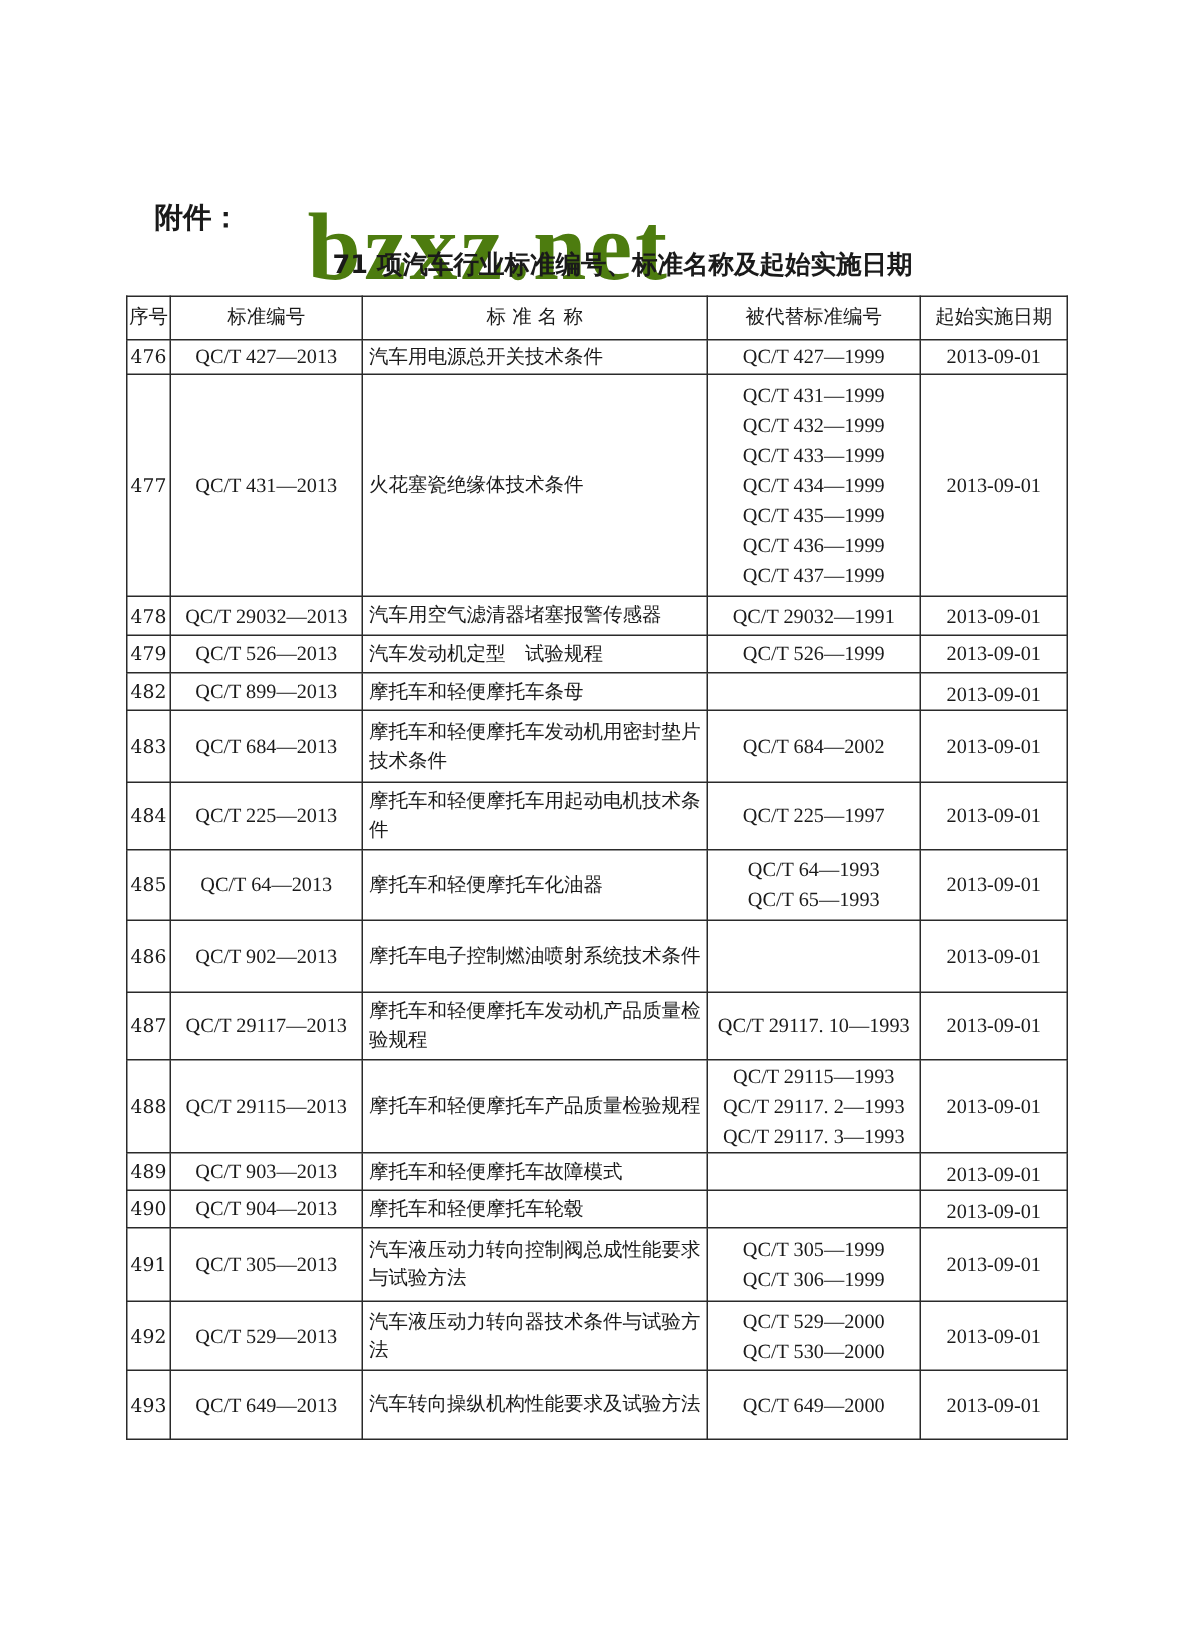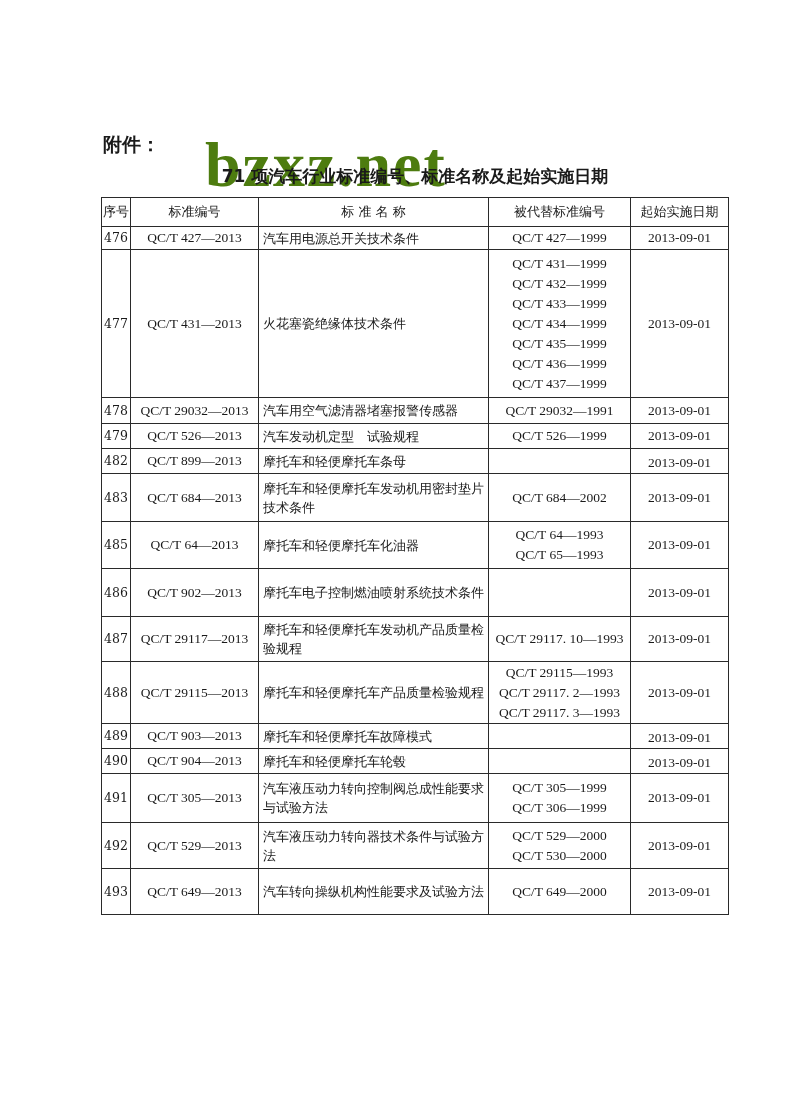--- a/index.html
+++ b/index.html
@@ -13,21 +13,21 @@
   }
   .attach {
     position: absolute; left: 103px; top: 132px; font-family: "DejaVu Sans", sans-serif;
     font-size: 19px; font-weight: bold; z-index: 1;
   }
   .title {
     position: absolute; left: 0; width: 830px; top: 165px; text-align: center;
     font-family: "DejaVu Sans", sans-serif; font-size: 17px; font-weight: bold; z-index: 1;
   }
   table {
-    position: absolute; left: 101px; top: 197px; border-collapse: collapse; z-index: 1;
+    position: absolute; left: 84px; top: 197px; border-collapse: collapse; z-index: 1;
     table-layout: fixed; width: 627px;
   }
   td, th {
     border: 1.3px solid #2a2a2a; padding: 0; font-size: 13px; vertical-align: middle;
     line-height: 20px; font-weight: normal;
   }
   th { font-family: "DejaVu Sans", sans-serif; font-size: 13px; height: 28px; }
   td.no { text-align: center; font-size: 12.5px; }
   td.code { text-align: center; font-family: "Liberation Serif", serif; font-size: 13.5px; }
   td.name { text-align: left; padding-left: 4px; padding-right: 3px; font-family: "DejaVu Sans", sans-serif; font-size: 13px; line-height: 19px; }
@@ -112,20 +112,29 @@
       </tr>
       <tr style="height: 48px;">
         <td class="no">483</td>
         <td class="code">QC/T 684—2013</td>
         <td class="name">摩托车和轻便摩托车发动机用密封垫片技术条件</td>
         <td class="rep">
           <span class="rep-line">QC/T 684—2002</span>
         </td>
         <td class="date mid">2013-09-01</td>
       </tr>
+      <tr style="height: 45px;">
+        <td class="no">484</td>
+        <td class="code">QC/T 225—2013</td>
+        <td class="name">摩托车和轻便摩托车用起动电机技术条件</td>
+        <td class="rep">
+          <span class="rep-line">QC/T 225—1997</span>
+        </td>
+        <td class="date mid">2013-09-01</td>
+      </tr>
       <tr style="height: 47px;">
         <td class="no">485</td>
         <td class="code">QC/T 64—2013</td>
         <td class="name">摩托车和轻便摩托车化油器</td>
         <td class="rep">
           <span class="rep-line">QC/T 64—1993</span>
           <span class="rep-line">QC/T 65—1993</span>
         </td>
         <td class="date mid">2013-09-01</td>
       </tr>

